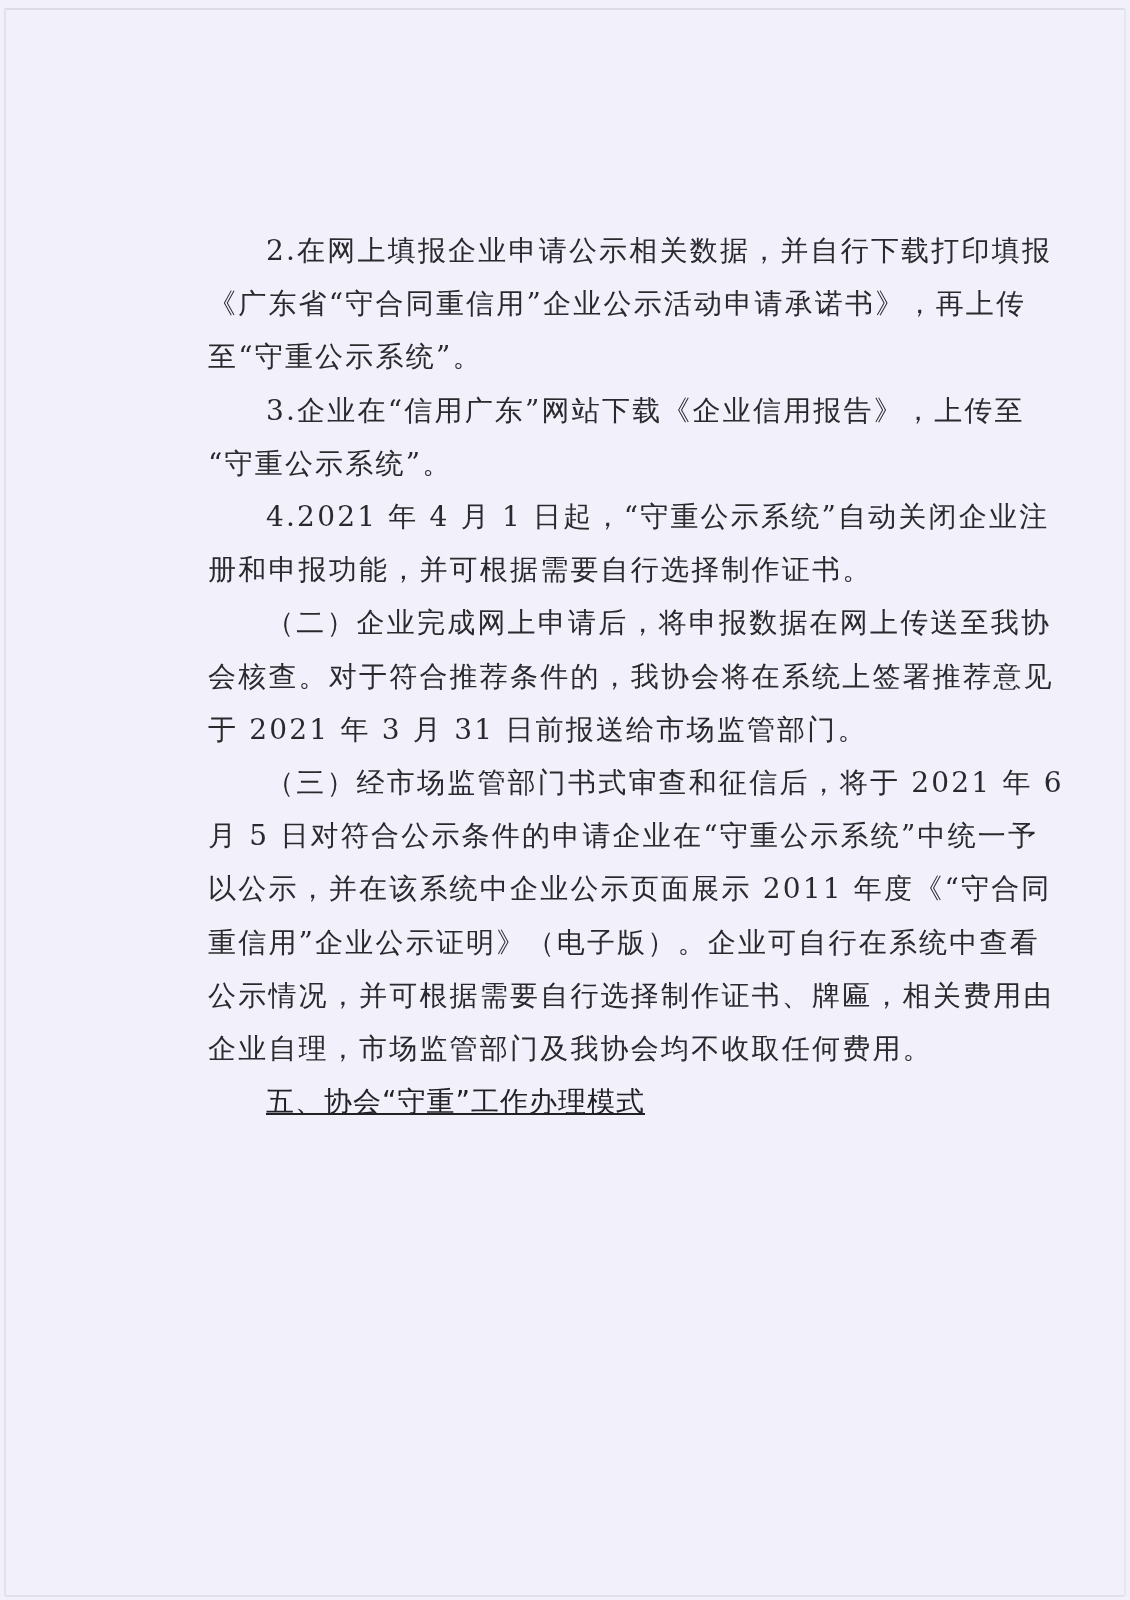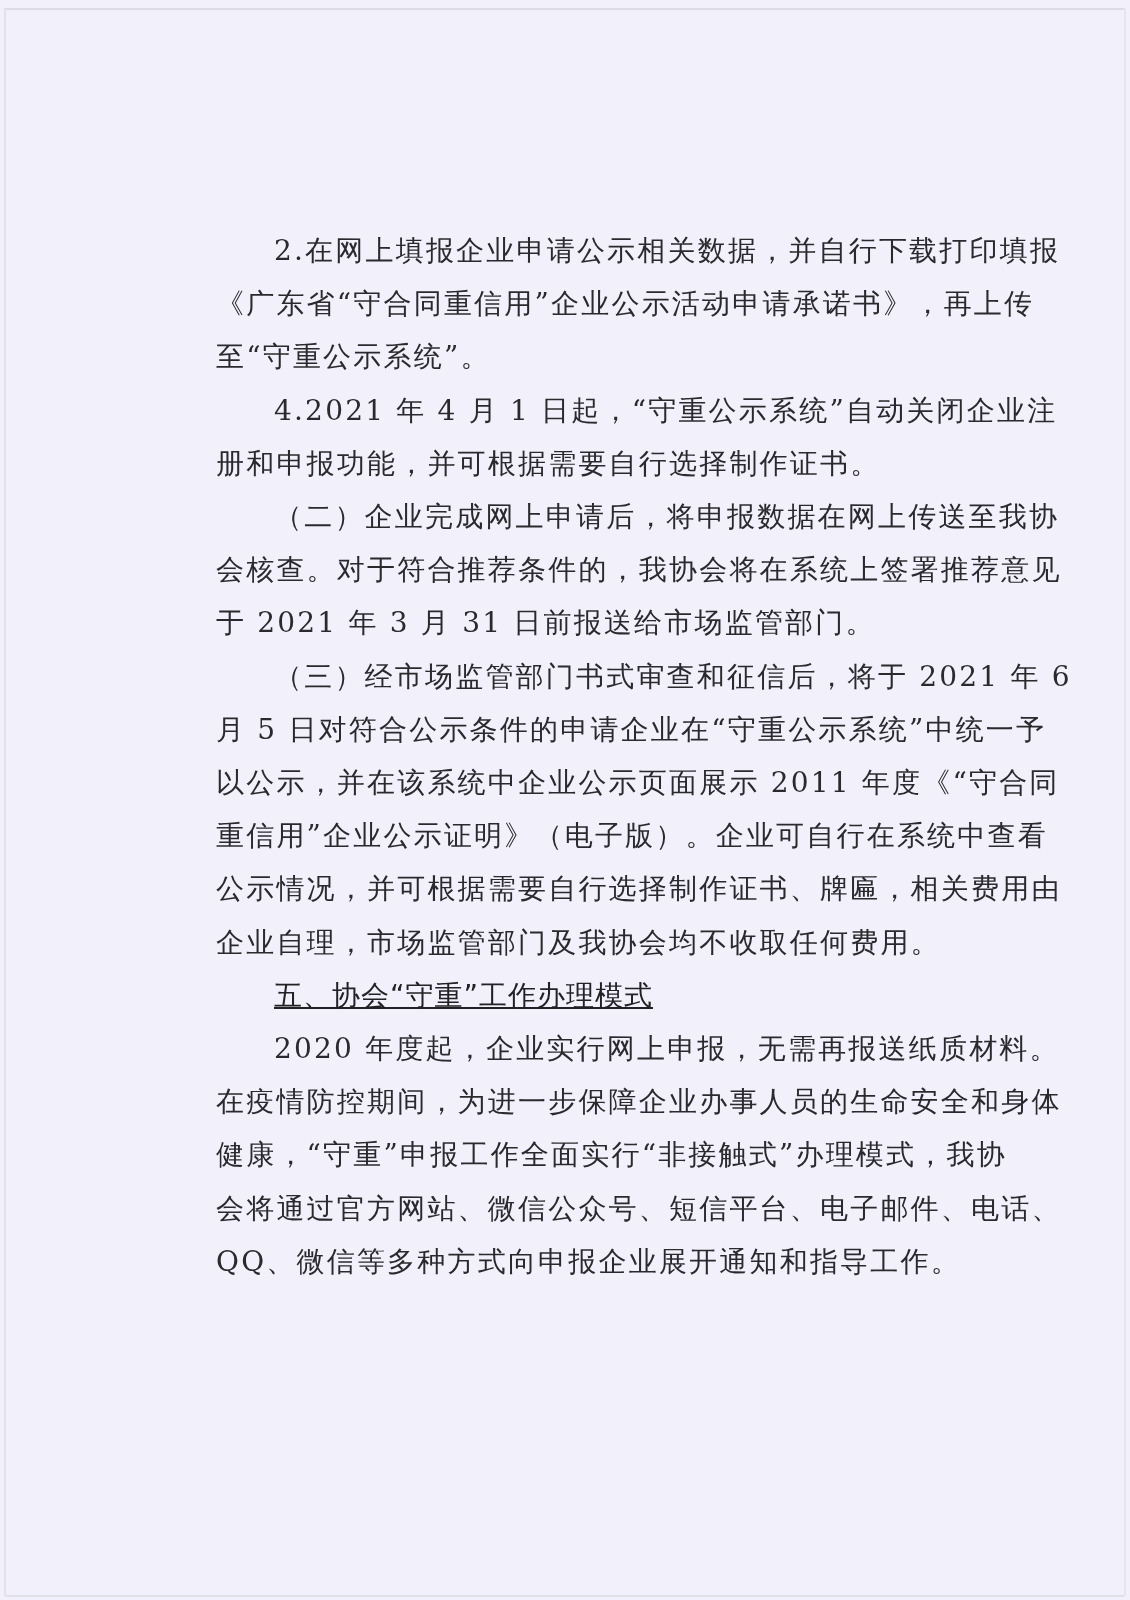--- a/index.html
+++ b/index.html
@@ -34,21 +34,21 @@
       background: #e6e6ee;
     }
     .page-edge-bottom {
       position: absolute;
       left: 6px; right: 6px; bottom: 3px;
       height: 2px;
       background: #e0e0e8;
     }
     .content {
       position: absolute;
-      left: 158px;
+      left: 150px;
       top: 224px;
       width: 830px;
     }
     .para {
       margin: 0;
       font-size: 28px;
       line-height: 53.2px;
       letter-spacing: 2.2px;
       text-align: justify;
       text-indent: 58px;
@@ -81,20 +81,24 @@
 <div class="page-edge-bottom"></div>
 
 <div class="content">
 
   <div class="para">
     <span class="line first">2.在网上填报企业申请公示相关数据，并自行下载打印填报</span>
     <span class="line">《广东省“守合同重信用”企业公示活动申请承诺书》，再上传</span>
     <span class="line">至“守重公示系统”。</span>
   </div>
 
+  <div class="para">
+    <span class="line first">3.企业在“信用广东”网站下载《企业信用报告》，上传至</span>
+    <span class="line">“守重公示系统”。</span>
+  </div>
 
   <div class="para">
     <span class="line first">4.2021 年 4 月 1 日起，“守重公示系统”自动关闭企业注</span>
     <span class="line">册和申报功能，并可根据需要自行选择制作证书。</span>
   </div>
 
   <div class="para">
     <span class="line first">（二）企业完成网上申请后，将申报数据在网上传送至我协</span>
     <span class="line">会核查。对于符合推荐条件的，我协会将在系统上签署推荐意见</span>
     <span class="line">于 2021 年 3 月 31 日前报送给市场监管部门。</span>
@@ -106,21 +110,14 @@
     <span class="line">以公示，并在该系统中企业公示页面展示 2011 年度《“守合同</span>
     <span class="line">重信用”企业公示证明》（电子版）。企业可自行在系统中查看</span>
     <span class="line">公示情况，并可根据需要自行选择制作证书、牌匾，相关费用由</span>
     <span class="line">企业自理，市场监管部门及我协会均不收取任何费用。</span>
   </div>
 
   <div class="heading">
     <span class="line first" style="padding-left:58px;">五、协会“守重”工作办理模式</span>
   </div>
 
-  <div class="para">
-    <span class="line first">2020 年度起，企业实行网上申报，无需再报送纸质材料。</span>
-    <span class="line">在疫情防控期间，为进一步保障企业办事人员的生命安全和身体</span>
-    <span class="line">健康，“守重”申报工作全面实行“非接触式”办理模式，我协</span>
-    <span class="line">会将通过官方网站、微信公众号、短信平台、电子邮件、电话、</span>
-    <span class="line">QQ、微信等多种方式向申报企业展开通知和指导工作。</span>
-  </div>
 
 </div>
 
 </body></html>

